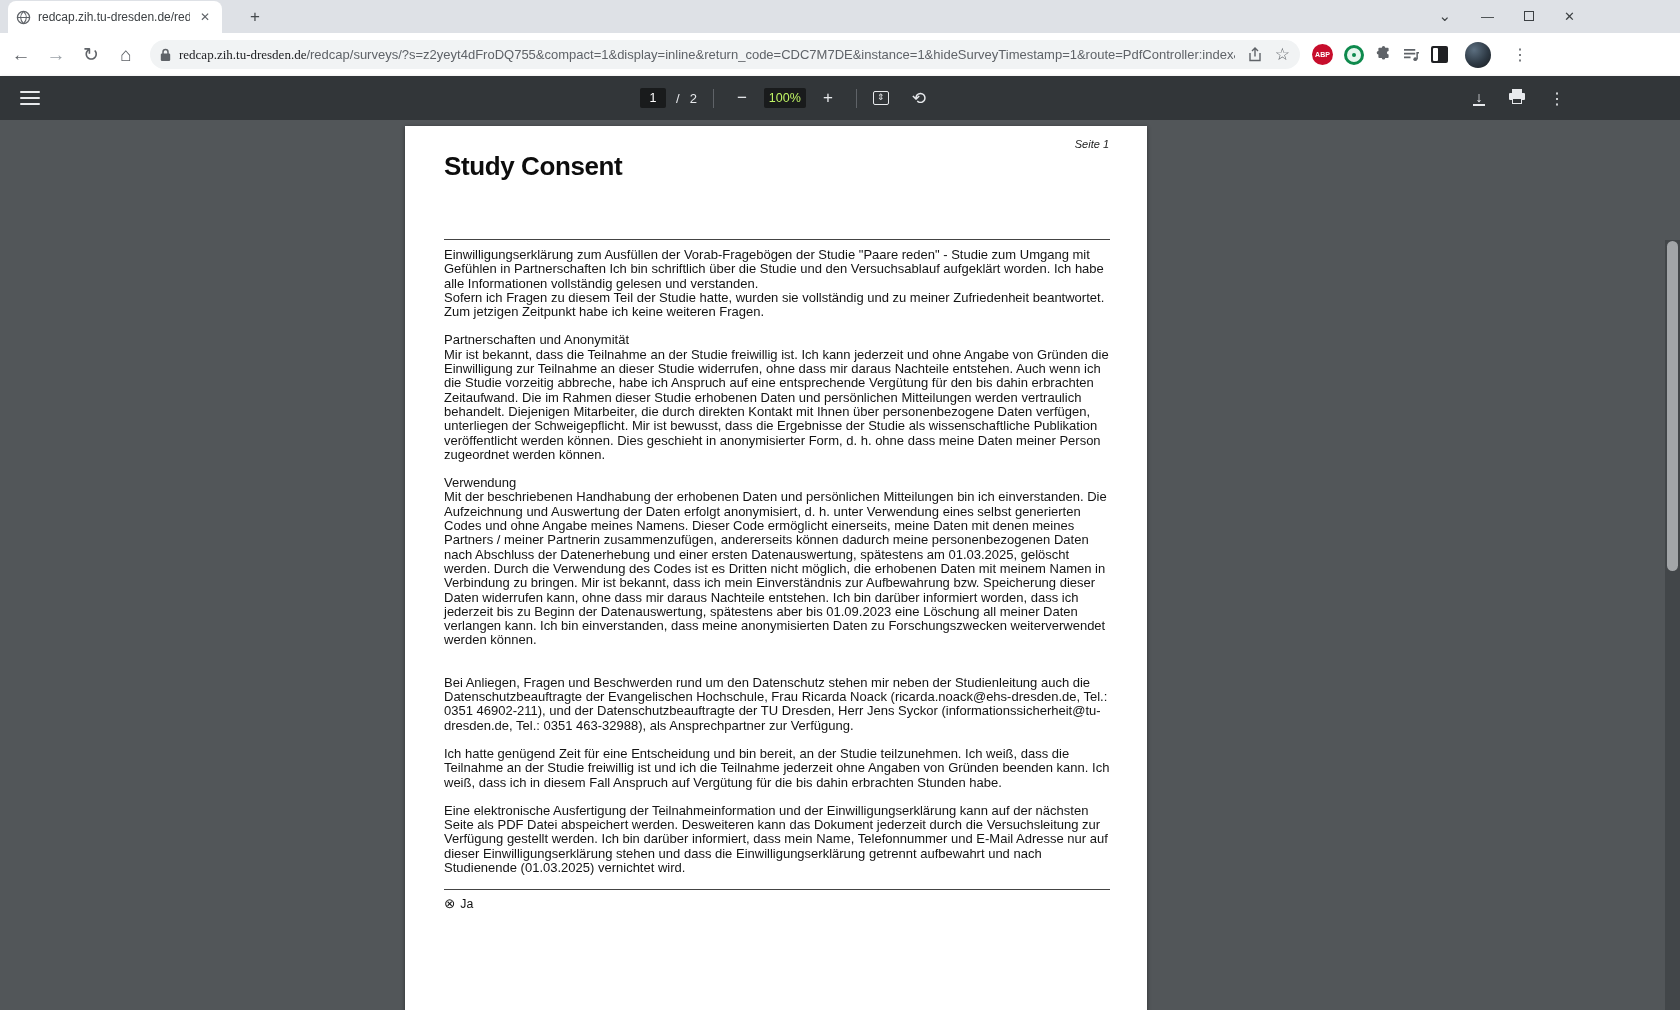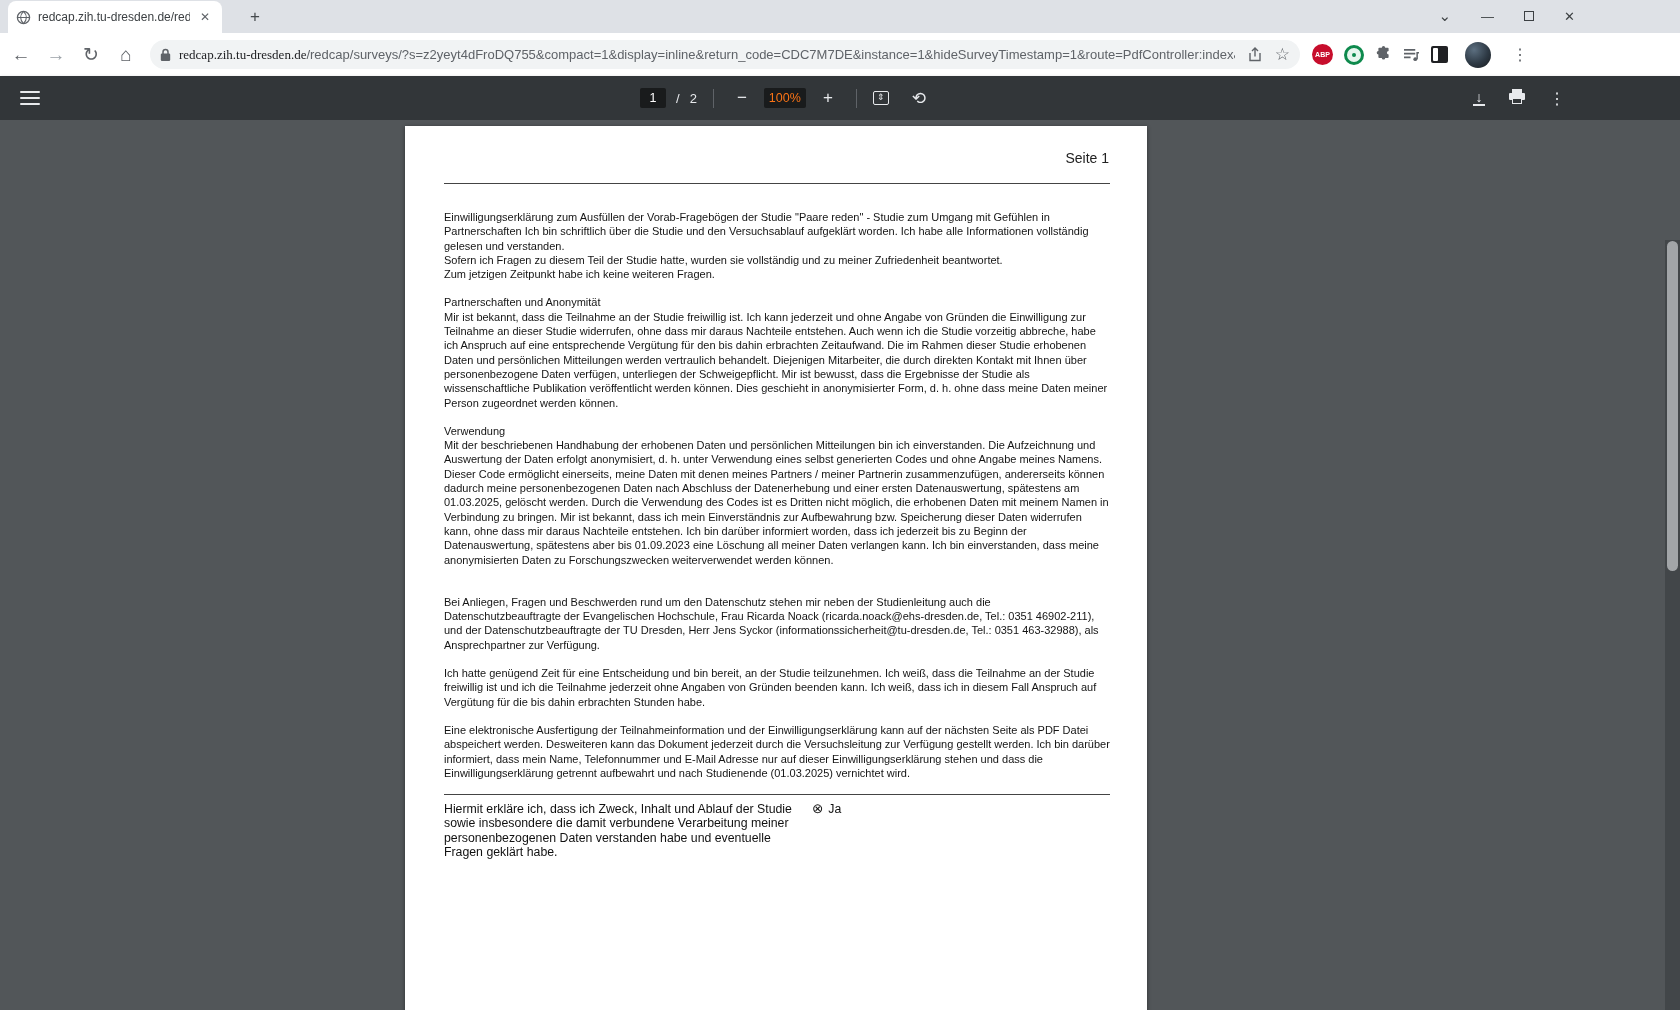--- a/index.html
+++ b/index.html
@@ -36,44 +36,44 @@
   .avatar { width:26px; height:26px; border-radius:50%; background:radial-gradient(circle at 35% 30%, #5c6f80 0%, #2e3a45 55%, #16191c 100%); margin-left:6px; }
   .kebab { color:#5f6368; font-size:16px; margin-left:10px; letter-spacing:0; }
 
   
   .pdfbar { position:absolute; left:0; top:76px; width:1680px; height:44px; background:#323639;
             display:flex; align-items:center; color:#e8eaed; box-shadow:0 2px 4px rgba(0,0,0,.3); }
   .hamburger { margin-left:20px; width:20px; height:14px; display:flex; flex-direction:column; justify-content:space-between; }
   .hamburger i { height:2px; background:#e8eaed; border-radius:1px; }
   .pdf-center { position:absolute; left:640px; display:flex; align-items:center; gap:10px; font-size:13px; }
   .page-input { width:26px; height:20px; background:#191b1c; color:#fff; text-align:center; font-size:12.5px; line-height:20px; border-radius:2px; }
-  .zoom-box { min-width:42px; height:20px; background:#191b1c; color:#f97316; text-align:center; font-size:12.5px; line-height:20px; border-radius:2px; padding:0 3px; }
+  .zoom-box { min-width:42px; height:20px; background:#191b1c; color:#bef264; text-align:center; font-size:12.5px; line-height:20px; border-radius:2px; padding:0 3px; }
   .vdiv { width:1px; height:19px; background:#5f6368; margin:0 6px; }
   .tool-glyph { font-size:17px; color:#e8eaed; width:24px; text-align:center; }
   .fit-icon { width:16px; height:14px; border:1.5px solid #e8eaed; border-radius:2px; font-size:9px; line-height:11px; text-align:center; color:#e8eaed; }
   .pdf-right { position:absolute; right:115px; display:flex; align-items:center; gap:24px; }
   .dl-icon { display:inline-flex; flex-direction:column; align-items:center; line-height:12px; }
   .dl-icon em { font-style:normal; font-size:14px; }
   .dl-icon i { display:block; width:12px; height:2px; background:#e8eaed; margin-top:1px; }
   .printer { width:16px; height:13px; position:relative; }
   .printer .p-top { position:absolute; left:3px; top:-3px; width:10px; height:4px; background:#e8eaed; }
   .printer .p-body { position:absolute; left:0; top:1px; width:16px; height:7px; background:#e8eaed; border-radius:1px; }
   .printer .p-out { position:absolute; left:3px; top:6px; width:10px; height:6px; background:#323639; border:1.5px solid #e8eaed; }
 
   
   .content { position:absolute; left:0; top:120px; width:1680px; height:890px; background:#525659; }
   .page { position:absolute; left:405px; top:6px; width:742px; height:900px; background:#ffffff;
           box-shadow:0 1px 4px rgba(0,0,0,.45); color:#111; }
   .page-inner { padding:0 37px 0 39px; }
   .doc-title { margin-top:25px; font-size:26px; font-weight:bold; letter-spacing:-0.4px; color:#0d0d0d; }
-  .page-label { position:absolute; top:24px; right:38px; font-size:14px; color:#222; }
+  .page-label { position:absolute; top:12px; right:38px; font-size:11px; font-style:italic; color:#222; }
   .rule { border:none; border-top:1px solid #444; margin:0; }
   .rule1 { margin-top:57px; }
   .rule2 { margin-top:14px; }
-  .doc-body { font-size:11px; line-height:14.3px; color:#141414; margin-top:26px; }
+  .doc-body { font-size:13px; line-height:14.3px; color:#141414; margin-top:8px; }
   .para { margin-bottom:14px; white-space:pre-line; }
   .para.extra-gap { margin-top:28px; }
   .para-heading { white-space:normal; }
   .consent-row { display:flex; margin-top:7px; }
   .consent-statement { width:368px; font-size:12.3px; line-height:14.3px; }
   .consent-answer { display:flex; align-items:flex-start; gap:5px; font-size:12.3px; line-height:14.3px; }
   .consent-symbol { font-size:13.5px; line-height:14px; }
 
   
   .scrollbar { position:absolute; right:0; top:120px; width:15px; height:890px; background:#424649; }
@@ -181,36 +181,36 @@
         <span class="p-out"></span>
       </span>
     <span class="kebab" style="color:#e8eaed;margin-left:0;">⋮</span>
   </div>
 </div>
 
 <div class="content">
   <div class="page">
     <span class="page-label">Seite 1</span>
     <div class="page-inner">
+      <div class="doc-title">Study Consent</div>
       <hr class="rule rule1">
       <div class="doc-body">
         <div class="para">Einwilligungserklärung zum Ausfüllen der Vorab-Fragebögen der Studie "Paare reden" - Studie zum Umgang mit Gefühlen in Partnerschaften Ich bin schriftlich über die Studie und den Versuchsablauf aufgeklärt worden. Ich habe alle Informationen vollständig gelesen und verstanden.
 Sofern ich Fragen zu diesem Teil der Studie hatte, wurden sie vollständig und zu meiner Zufriedenheit beantwortet.
 Zum jetzigen Zeitpunkt habe ich keine weiteren Fragen.</div>
         <div class="para"><span class="para-heading">Partnerschaften und Anonymität</span>
 <span>Mir ist bekannt, dass die Teilnahme an der Studie freiwillig ist. Ich kann jederzeit und ohne Angabe von Gründen die Einwilligung zur Teilnahme an dieser Studie widerrufen, ohne dass mir daraus Nachteile entstehen. Auch wenn ich die Studie vorzeitig abbreche, habe ich Anspruch auf eine entsprechende Vergütung für den bis dahin erbrachten Zeitaufwand. Die im Rahmen dieser Studie erhobenen Daten und persönlichen Mitteilungen werden vertraulich behandelt. Diejenigen Mitarbeiter, die durch direkten Kontakt mit Ihnen über personenbezogene Daten verfügen, unterliegen der Schweigepflicht. Mir ist bewusst, dass die Ergebnisse der Studie als wissenschaftliche Publikation veröffentlicht werden können. Dies geschieht in anonymisierter Form, d. h. ohne dass meine Daten meiner Person zugeordnet werden können.</span></div>
         <div class="para"><span class="para-heading">Verwendung</span>
 <span>Mit der beschriebenen Handhabung der erhobenen Daten und persönlichen Mitteilungen bin ich einverstanden. Die Aufzeichnung und Auswertung der Daten erfolgt anonymisiert, d. h. unter Verwendung eines selbst generierten Codes und ohne Angabe meines Namens. Dieser Code ermöglicht einerseits, meine Daten mit denen meines Partners / meiner Partnerin zusammenzufügen, andererseits können dadurch meine personenbezogenen Daten nach Abschluss der Datenerhebung und einer ersten Datenauswertung, spätestens am 01.03.2025, gelöscht werden. Durch die Verwendung des Codes ist es Dritten nicht möglich, die erhobenen Daten mit meinem Namen in Verbindung zu bringen. Mir ist bekannt, dass ich mein Einverständnis zur Aufbewahrung bzw. Speicherung dieser Daten widerrufen kann, ohne dass mir daraus Nachteile entstehen. Ich bin darüber informiert worden, dass ich jederzeit bis zu Beginn der Datenauswertung, spätestens aber bis 01.09.2023 eine Löschung all meiner Daten verlangen kann. Ich bin einverstanden, dass meine anonymisierten Daten zu Forschungszwecken weiterverwendet werden können.</span></div>
         <div class="para extra-gap">Bei Anliegen, Fragen und Beschwerden rund um den Datenschutz stehen mir neben der Studienleitung auch die Datenschutzbeauftragte der Evangelischen Hochschule, Frau Ricarda Noack (ricarda.noack@ehs-dresden.de, Tel.: 0351 46902-211), und der Datenschutzbeauftragte der TU Dresden, Herr Jens Syckor (informationssicherheit@tu-dresden.de, Tel.: 0351 463-32988), als Ansprechpartner zur Verfügung.</div>
         <div class="para">Ich hatte genügend Zeit für eine Entscheidung und bin bereit, an der Studie teilzunehmen. Ich weiß, dass die Teilnahme an der Studie freiwillig ist und ich die Teilnahme jederzeit ohne Angaben von Gründen beenden kann. Ich weiß, dass ich in diesem Fall Anspruch auf Vergütung für die bis dahin erbrachten Stunden habe.</div>
         <div class="para">Eine elektronische Ausfertigung der Teilnahmeinformation und  der Einwilligungserklärung kann auf der nächsten Seite als PDF Datei abspeichert werden. Desweiteren kann das Dokument jederzeit durch die Versuchsleitung zur Verfügung gestellt werden. Ich bin darüber informiert, dass mein Name, Telefonnummer und E-Mail Adresse nur auf dieser Einwilligungserklärung stehen und dass die Einwilligungserklärung getrennt aufbewahrt und nach Studienende (01.03.2025) vernichtet wird.</div>
       </div>
       <hr class="rule rule2">
       <div class="consent-row">
-        <div class="consent-statement">Hiermit erkläre ich, dass ich Zweck, Inhalt und Ablauf der Studie sowie insbesondere die damit verbundene Verarbeitung meiner personenbezogenen Daten verstanden habe und eventuelle Fragen geklärt habe.</div>
         <div class="consent-answer">
           <span class="consent-symbol">⊗</span>
           <span>Ja</span>
         </div>
       </div>
     </div>
   </div>
   <div class="scrollbar">
     <div class="scroll-thumb"></div>
   </div>

